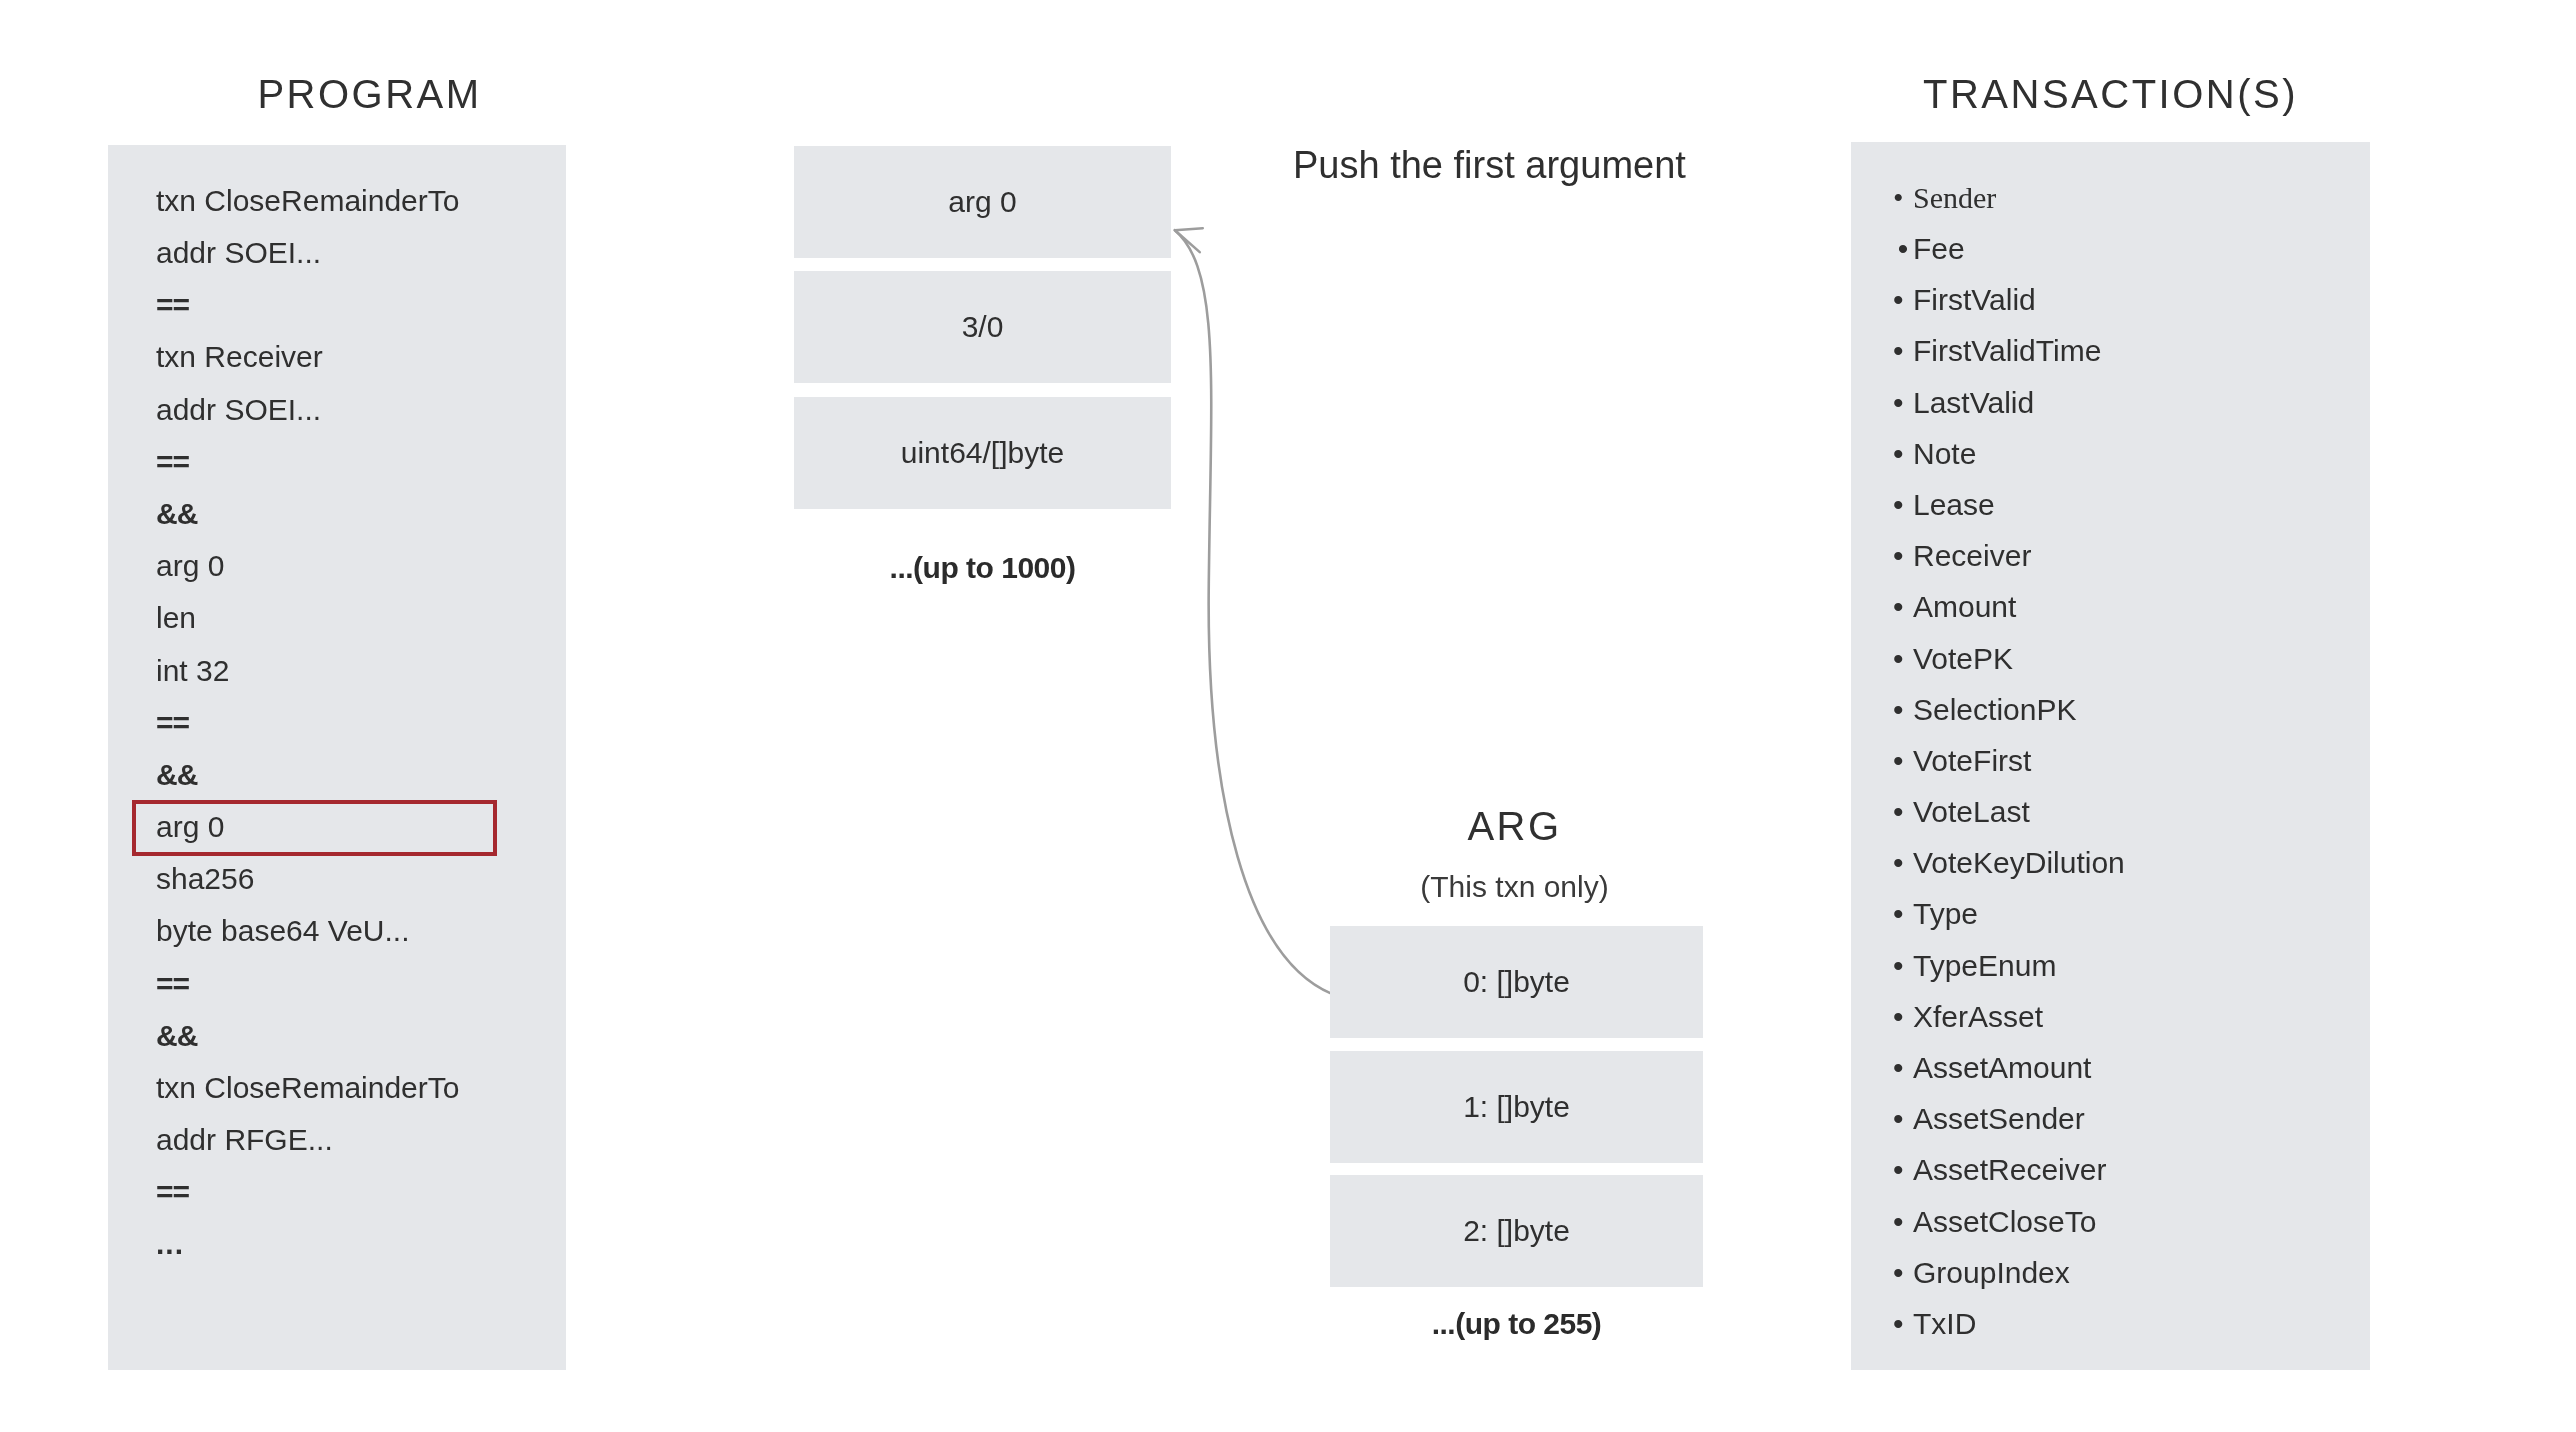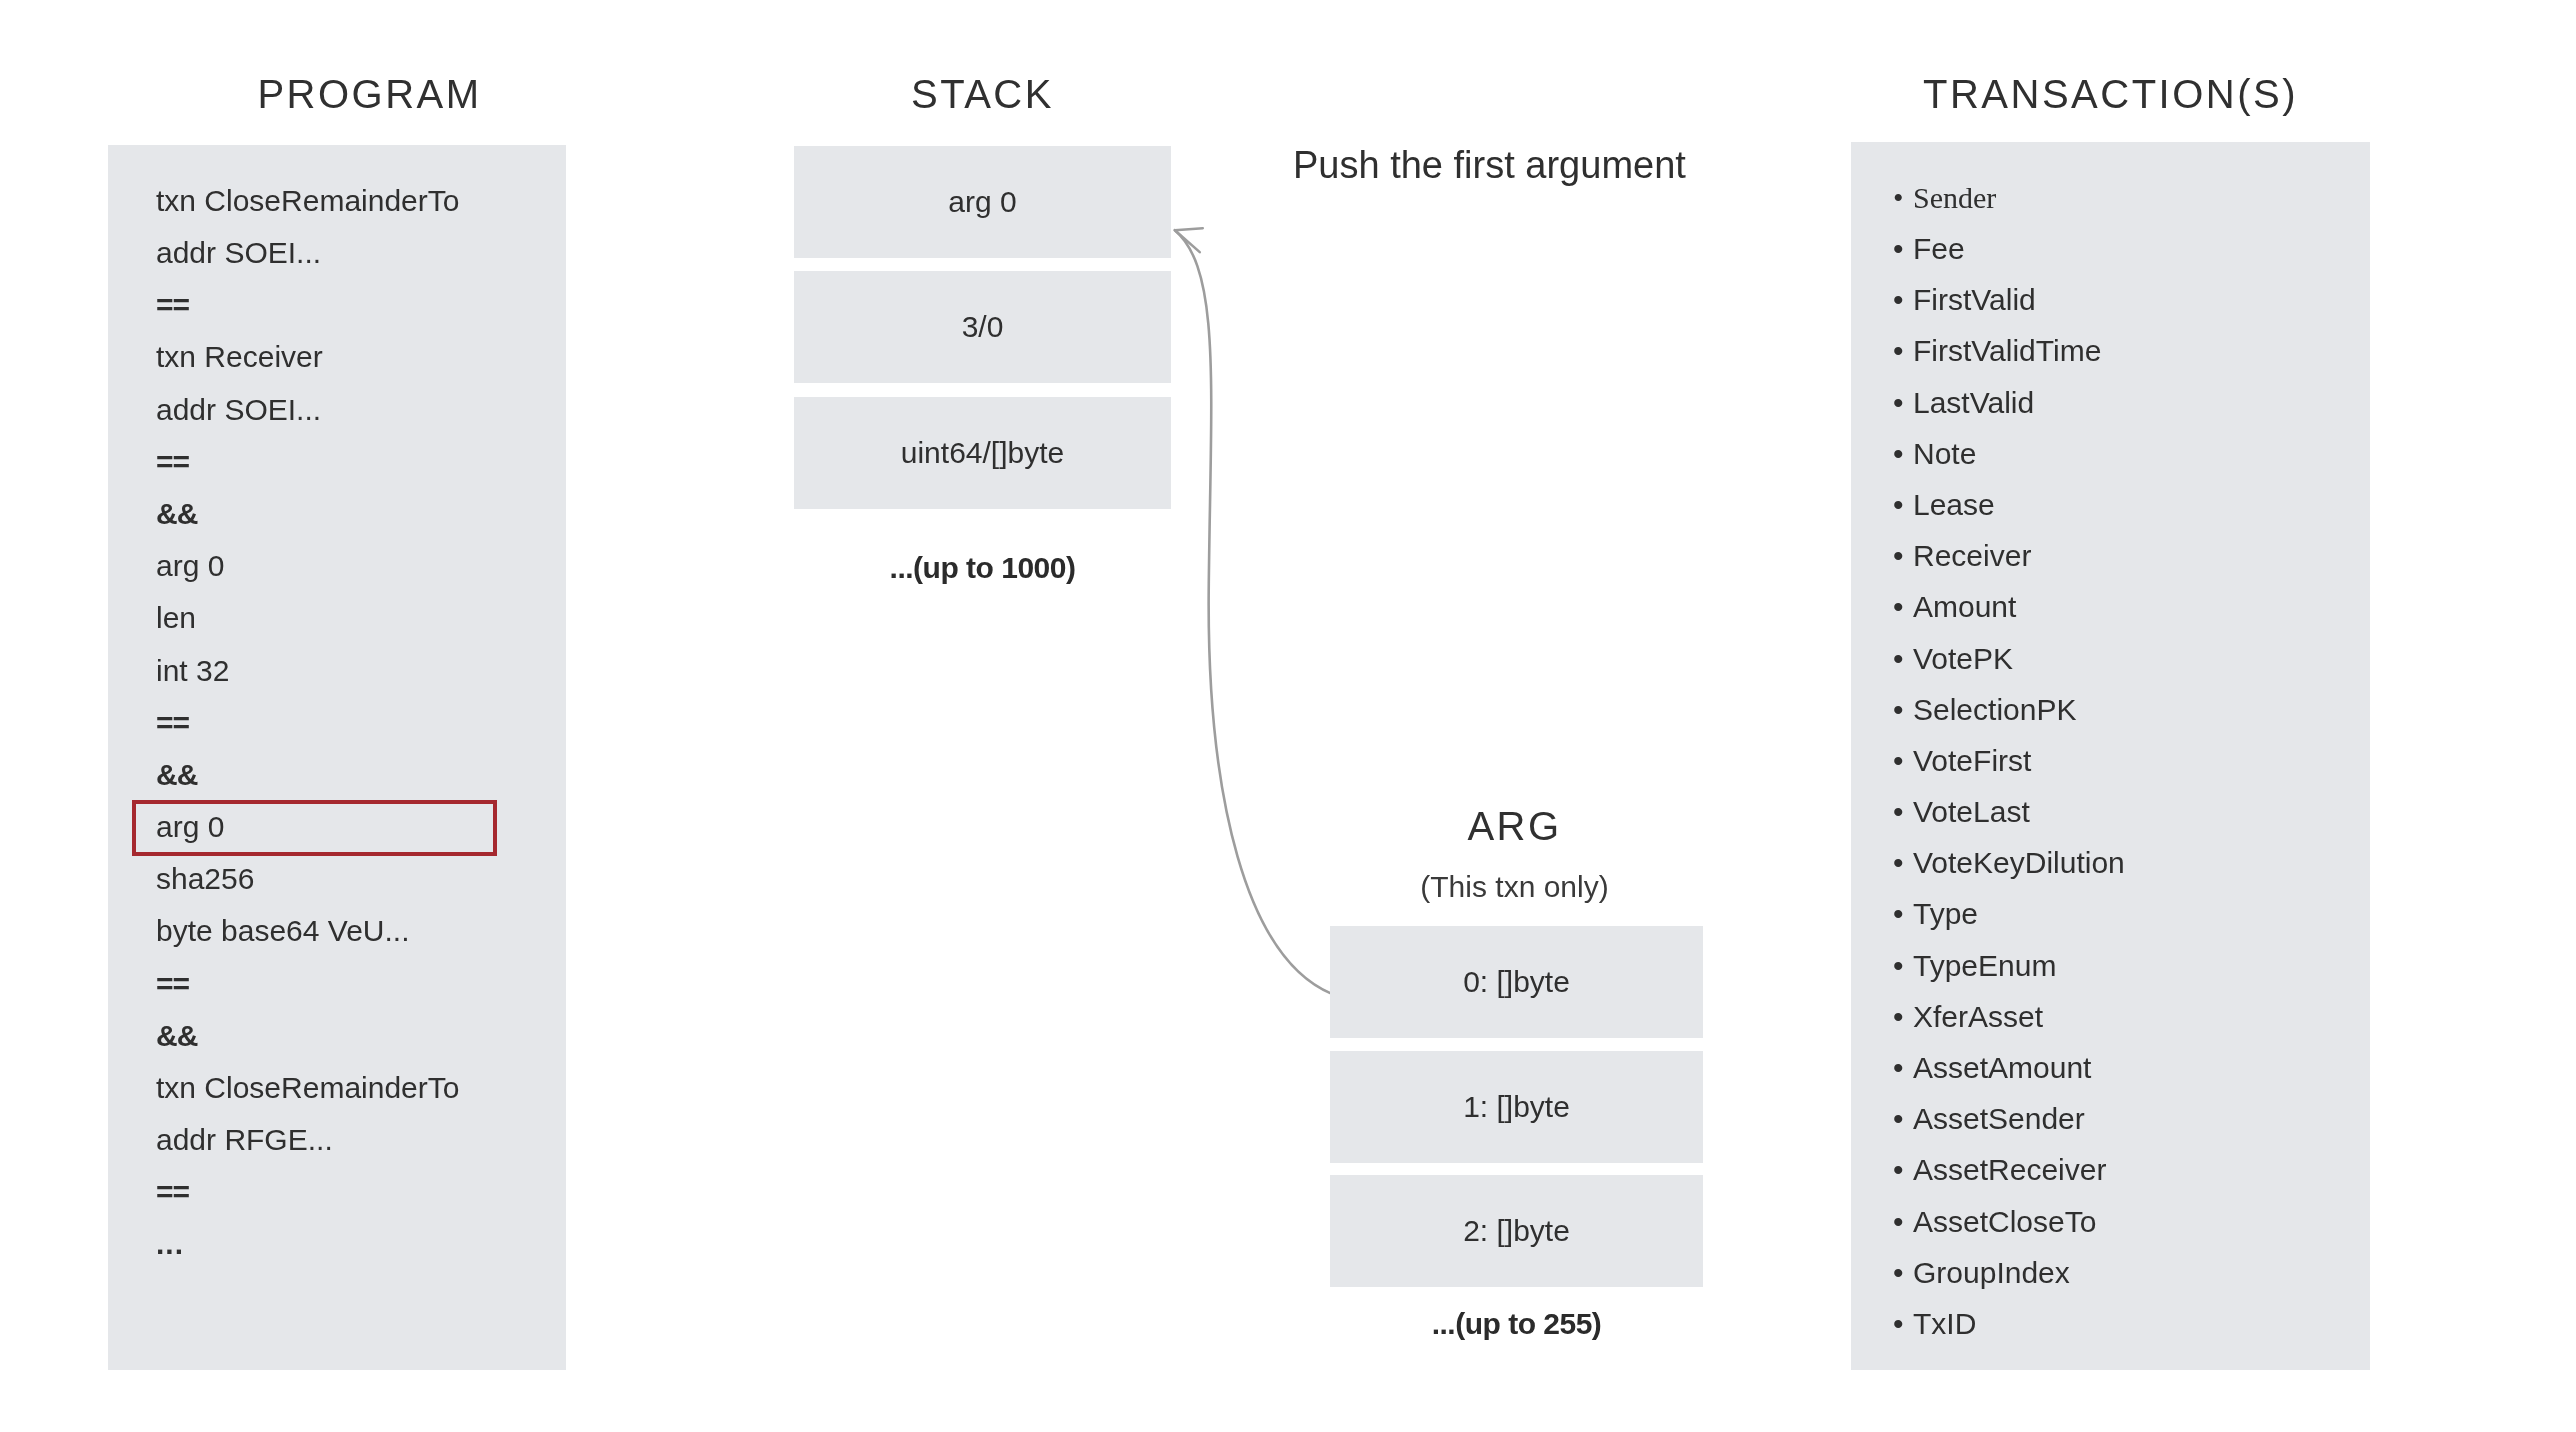--- a/index.html
+++ b/index.html
@@ -214,21 +214,20 @@
         <li class="program-line op" style="top: 823px;">==</li>
         <li class="program-line op" style="top: 875px;">&amp;&amp;</li>
         <li class="program-line" style="top: 927px;">txn CloseRemainderTo</li>
         <li class="program-line" style="top: 979px;">addr RFGE...</li>
         <li class="program-line op" style="top: 1031px;">==</li>
         <li class="program-line dots" style="top: 1083px;">...</li>
       </ul>
     <div id="program-highlight" style="top: 655px; border-color: rgb(165, 40, 47);"></div>
   </div>
 
-  <div class="col-title" id="stack-title">STACK</div>
 
   <div class="cell cell-stack" id="stack-cell-0">arg 0</div>
   <div class="cell cell-stack" id="stack-cell-1">3/0</div>
   <div class="cell cell-stack" id="stack-cell-2">uint64/[]byte</div>
   <div class="more-label" id="stack-more">...(up to 1000)</div>
 
   <div id="annotation">
     <div>Push the first argument</div>
   </div>
 
@@ -243,21 +242,21 @@
   <div class="cell cell-arg" id="arg-cell-0">0: []byte</div>
   <div class="cell cell-arg" id="arg-cell-1">1: []byte</div>
   <div class="cell cell-arg" id="arg-cell-2">2: []byte</div>
   <div class="more-label" id="arg-more">...(up to 255)</div>
 
   <div class="col-title" id="txn-title">TRANSACTION(S)</div>
 
   <div class="panel" id="txn-panel">
     <ul class="txn-list" id="txn-list">
         <li class="txn-item" style="top: 40px; font-family: Liberation Serif, serif;"><span class="txn-bullet">•</span><span>Sender</span></li>
-        <li class="txn-item" style="top: 91px;"><span class="txn-bullet">•</span><span>Fee</span></li>
+        <li class="txn-item" style="top: 91px; text-align: center;"><span class="txn-bullet">•</span><span>Fee</span></li>
         <li class="txn-item" style="top: 142px;"><span class="txn-bullet">•</span><span>FirstValid</span></li>
         <li class="txn-item" style="top: 193px;"><span class="txn-bullet">•</span><span>FirstValidTime</span></li>
         <li class="txn-item" style="top: 245px;"><span class="txn-bullet">•</span><span>LastValid</span></li>
         <li class="txn-item" style="top: 296px;"><span class="txn-bullet">•</span><span>Note</span></li>
         <li class="txn-item" style="top: 347px;"><span class="txn-bullet">•</span><span>Lease</span></li>
         <li class="txn-item" style="top: 398px;"><span class="txn-bullet">•</span><span>Receiver</span></li>
         <li class="txn-item" style="top: 449px;"><span class="txn-bullet">•</span><span>Amount</span></li>
         <li class="txn-item" style="top: 501px;"><span class="txn-bullet">•</span><span>VotePK</span></li>
         <li class="txn-item" style="top: 552px;"><span class="txn-bullet">•</span><span>SelectionPK</span></li>
         <li class="txn-item" style="top: 603px;"><span class="txn-bullet">•</span><span>VoteFirst</span></li>

